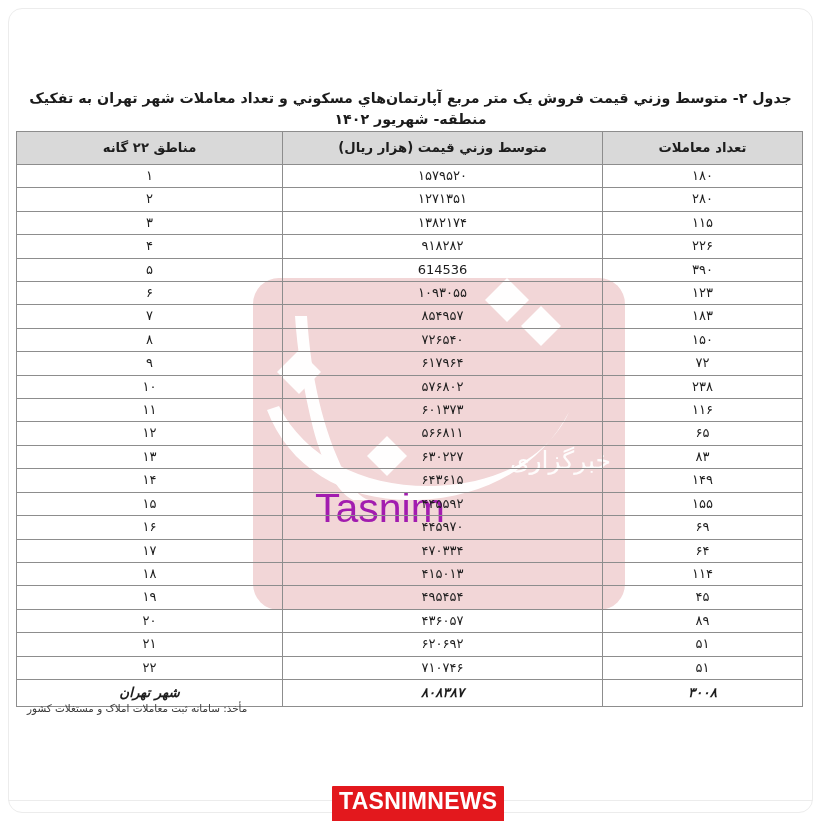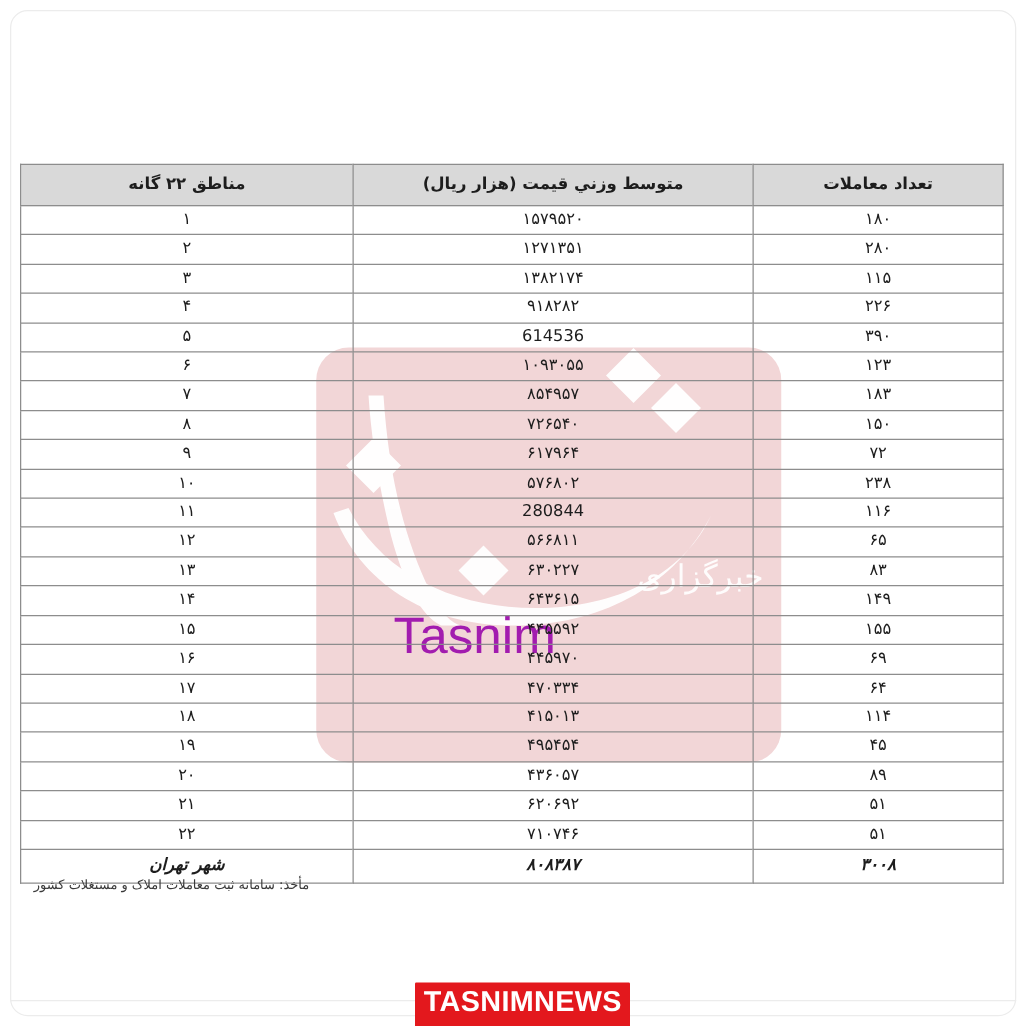--- a/index.html
+++ b/index.html
@@ -205,20 +205,21 @@
     border-radius: 1px;
   }
 </style>
 </head>
 <body>
 
 <div class="page-card"></div>
 
 <div class="content">
 
+  <div class="table-title">جدول ۲- متوسط وزني قيمت فروش يک متر مربع آپارتمان‌هاي مسکوني و تعداد معاملات شهر تهران به تفکيک منطقه- شهريور ۱۴۰۲</div>
 
   <div class="watermark">
     <div class="wm-inner">
       <svg class="wm-glyph" viewBox="0 0 340 300">
 
         <path d="M18 150 C 40 208, 96 242, 168 240 C 236 238, 292 206, 320 152 C 300 196, 250 224, 186 226 C 116 228, 56 198, 30 146 Z" fill="#ffffff"></path>
         <path d="M58 56 C 62 118, 74 170, 96 214 C 104 230, 112 238, 120 240 L 104 240 C 88 232, 74 206, 64 168 C 54 128, 48 88, 46 56 Z" fill="#ffffff"></path>
         <path d="M236 40 l 22 -22 l 22 22 l -22 22 Z" fill="#ffffff"></path>
         <path d="M272 66 l 20 -20 l 20 20 l -20 20 Z" fill="#ffffff"></path>
         <path d="M28 112 l 22 -22 l 22 22 l -22 22 Z" fill="#ffffff"></path>
@@ -291,21 +292,21 @@
             <td>۶۱۷۹۶۴</td>
             <td>۹</td>
           </tr>
           <tr>
             <td>۲۳۸</td>
             <td>۵۷۶۸۰۲</td>
             <td>۱۰</td>
           </tr>
           <tr>
             <td>۱۱۶</td>
-            <td>280844</td>
+            <td>۶۰۱۳۷۳</td>
             <td>۱۱</td>
           </tr>
           <tr>
             <td>۶۵</td>
             <td>۵۶۶۸۱۱</td>
             <td>۱۲</td>
           </tr>
           <tr>
             <td>۸۳</td>
             <td>۶۳۰۲۲۷</td>

